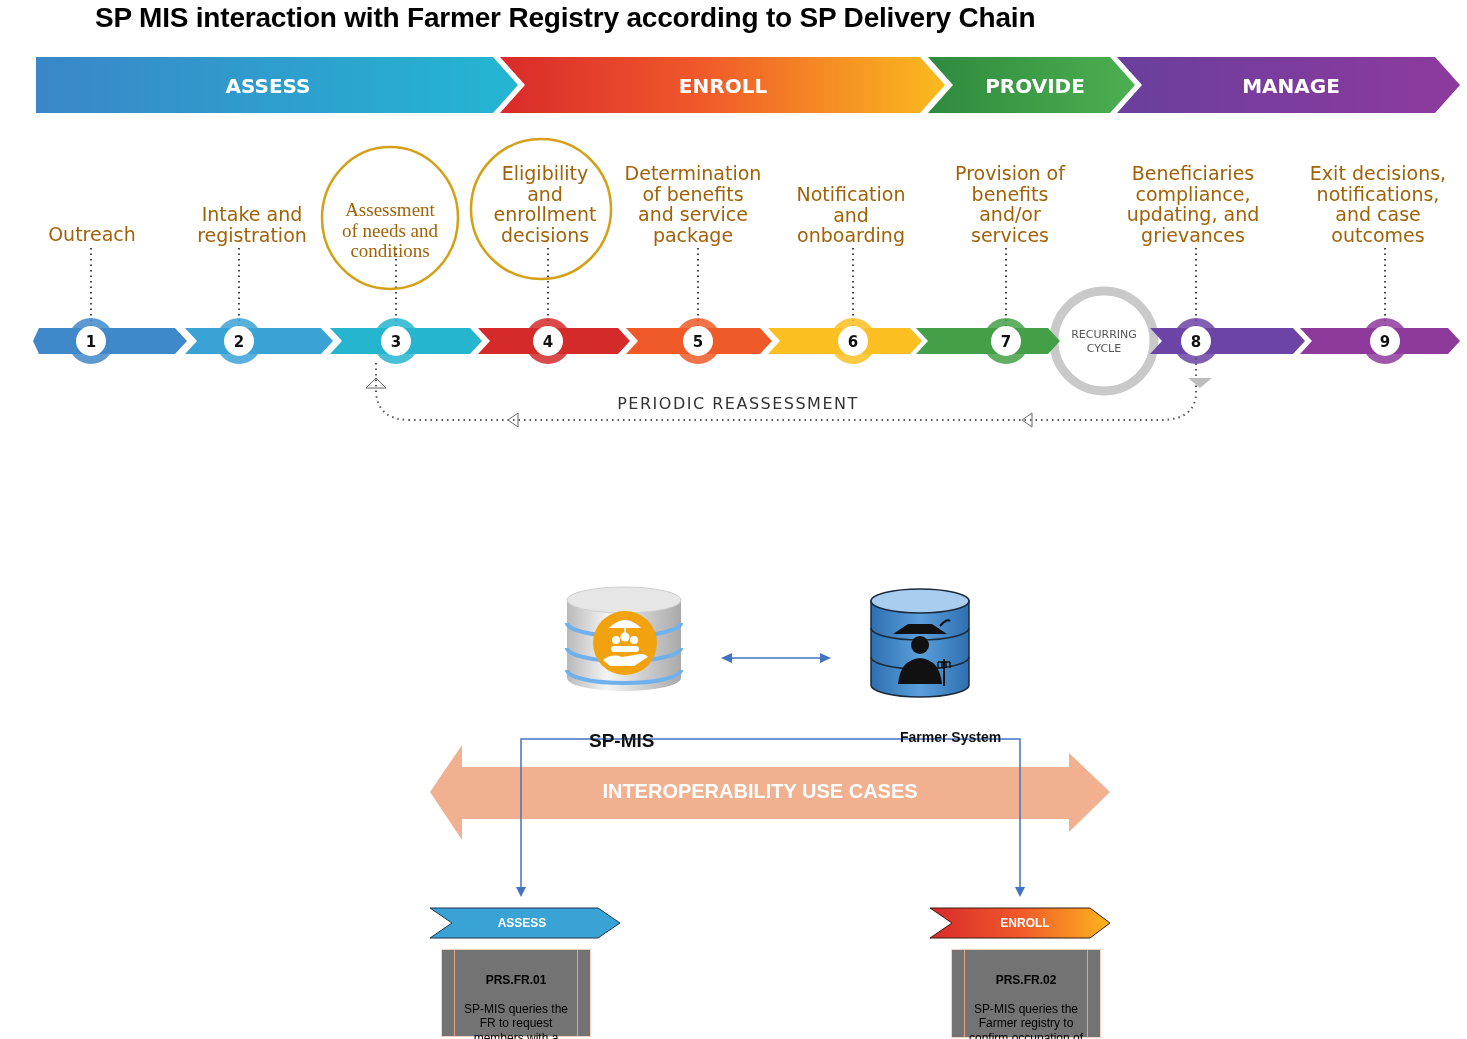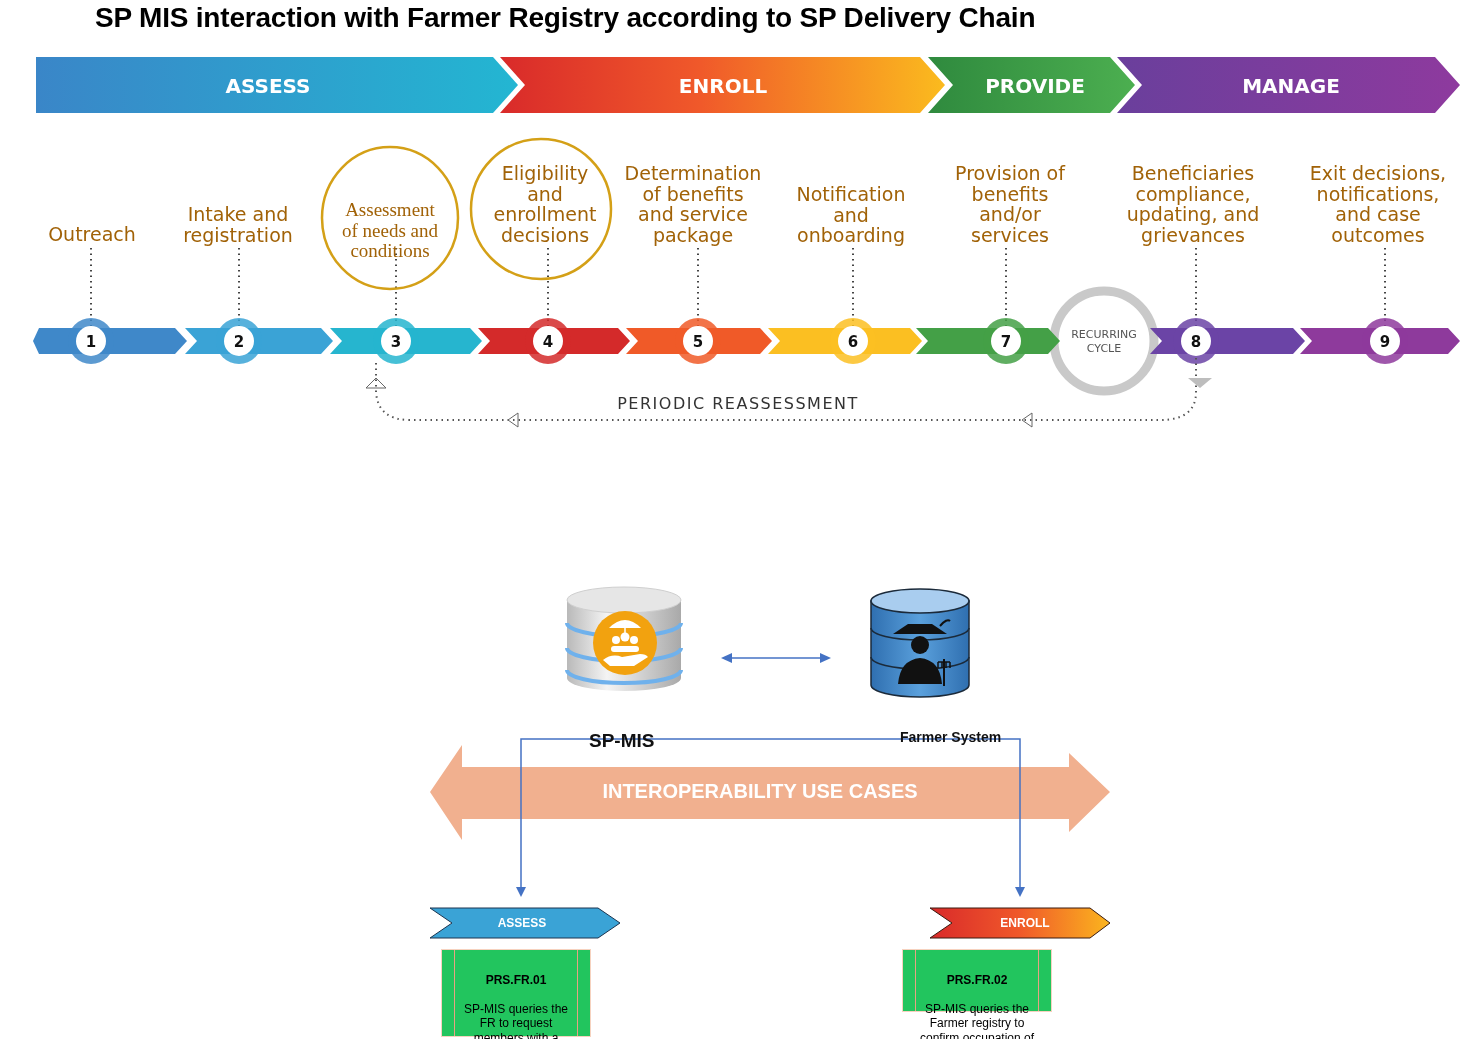--- a/index.html
+++ b/index.html
@@ -2,21 +2,21 @@
 <html><head>
 <meta charset="utf-8">
 <style>
   html,body{margin:0;padding:0;background:#fff;}
   body{width:1467px;height:1039px;position:relative;overflow:hidden;font-family:"Liberation Sans",sans-serif;}
   .title{position:absolute;left:95px;top:2px;font-size:28px;font-weight:bold;color:#000;white-space:nowrap;letter-spacing:-0.2px;}
   svg{position:absolute;left:0;top:0;}
   .svgtext{font-family:"DejaVu Sans",sans-serif;}
   .step-label{position:absolute;width:160px;text-align:center;font-family:"DejaVu Sans",sans-serif;font-size:19px;line-height:20.5px;color:#a16207;white-space:pre-line;}
   .node-label{position:absolute;font-weight:bold;color:#111;white-space:nowrap;margin-top:24px;}
-  .uc-box{position:absolute;background:#22c55e;border:1px solid #f6d2bf;text-align:center;font-size:12px;line-height:14.5px;color:#000;box-sizing:border-box;padding-top:8px;}
+  .uc-box{position:absolute;background:#737373;border:1px solid #f6d2bf;text-align:center;font-size:12px;line-height:14.5px;color:#000;box-sizing:border-box;padding-top:8px;}
   .uc-box .inner{position:absolute;top:0;bottom:0;left:12px;right:12px;border-left:1px solid #e7a383;border-right:1px solid #e7a383;}
   .uc-box .txt{position:relative;white-space:pre-line;}
   .uc-box b{display:block;}
 </style>
 </head>
 <body>
 
 <div class="title">SP MIS interaction with Farmer Registry according to SP Delivery Chain</div>
 
 <svg width="1467" height="1039" viewBox="0 0 1467 1039">
@@ -181,21 +181,21 @@
   <polygon points="516,887 526,887 521,897" fill="#4472c4"></polygon>
   <polygon points="1015,887 1025,887 1020,897" fill="#4472c4"></polygon>
 
   <polygon points="430,908 598,908 620,923 598,938 430,938 452,923" fill="#3aa3d6" stroke="#1c3550" stroke-width="1"></polygon>
   <text x="522" y="927" text-anchor="middle" fill="#fff" font-size="12" font-weight="bold" font-family="Liberation Sans, sans-serif">ASSESS</text>
   <polygon points="930,908 1090,908 1110,923 1090,938 930,938 952,923" fill="url(#gEnrollSmall)" stroke="#3a1a10" stroke-width="1"></polygon>
   <text x="1025" y="927" text-anchor="middle" fill="#fff" font-size="12" font-weight="bold" font-family="Liberation Sans, sans-serif">ENROLL</text>
 </svg>
 
 <div class="step-label" style="left:12px;top:224px;">Outreach</div>
-<div class="step-label" style="left:158px;top:204px;">Intake and
+<div class="step-label" style="left:172px;top:204px;">Intake and
 registration</div>
 <div class="step-label" style="left:310px;top:200px;font-family:Liberation Serif, serif;">Assessment
 of needs and
 conditions</div>
 <div class="step-label" style="left:465px;top:163px;">Eligibility
 and
 enrollment
 decisions</div>
 <div class="step-label" style="left:613px;top:163px;">Determination
 of benefits
@@ -223,21 +223,21 @@
 <div class="uc-box" style="left:441px;top:949px;width:150px;height:88px;">
   <div class="inner"></div>
   <div class="txt">
     <b>PRS.FR.01</b>
     <span>SP-MIS queries the
 FR to request
 members with a
 specific land criteria</span>
   </div>
 </div>
-<div class="uc-box" style="left:902px;top:949px;width:150px;height:63px;">
+<div class="uc-box" style="left:951px;top:949px;width:150px;height:89px;">
   <div class="inner"></div>
   <div class="txt">
     <b>PRS.FR.02</b>
     <span>SP-MIS queries the
 Farmer registry to
 confirm occupation of
 a member</span>
   </div>
 </div>
 

